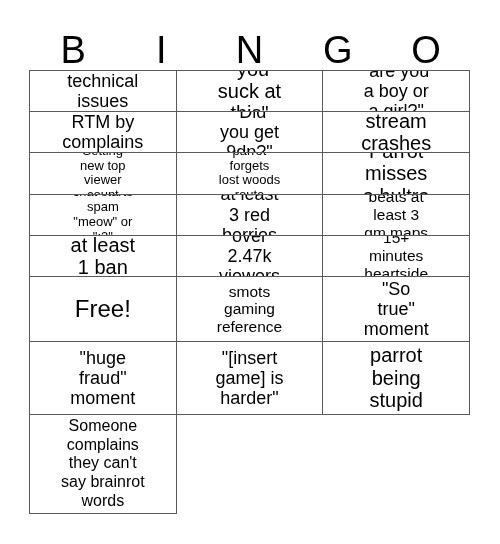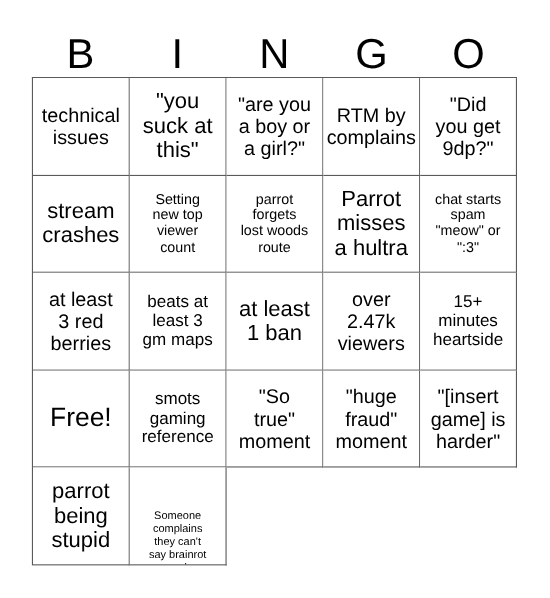--- a/index.html
+++ b/index.html
@@ -40,21 +40,21 @@
     color: #000000;
     user-select: none;
   }
   .grid {
     position: absolute;
     left: 29px;
     top: 70px;
     width: 441px;
     height: 444px;
     display: grid;
-    grid-template-columns: repeat(5, 1fr);
+    grid-template-columns: repeat(3, 1fr);
     grid-template-rows: repeat(5, 1fr);
     border-top: 1px solid #5a5a5a;
     border-left: 1px solid #5a5a5a;
     box-sizing: border-box;
     background: #ffffff;
   }
   .cell {
     border-right: 1px solid #5a5a5a;
     border-bottom: 1px solid #5a5a5a;
     box-sizing: border-box;
@@ -66,21 +66,21 @@
     overflow: hidden;
     background: #ffffff;
   }
   .cell-text {
     display: block;
     width: 100%;
     line-height: 1.12;
     white-space: pre-line;
     word-break: normal;
   }
-  .fs-xs  { font-size: 10px; line-height: 1.18; margin-top: 48px; }
+  .fs-xs  { font-size: 16px; line-height: 1.18; }
   .fs-sm  { font-size: 13px;   line-height: 1.15; }
   .fs-md  { font-size: 15.5px; line-height: 1.14; }
   .fs-lg  { font-size: 18px;   line-height: 1.12; }
   .fs-xl  { font-size: 20px;   line-height: 1.12; }
   .fs-free{ font-size: 24px;   line-height: 1.1; }
 </style>
 </head>
 <body>
 
 <div class="card">

